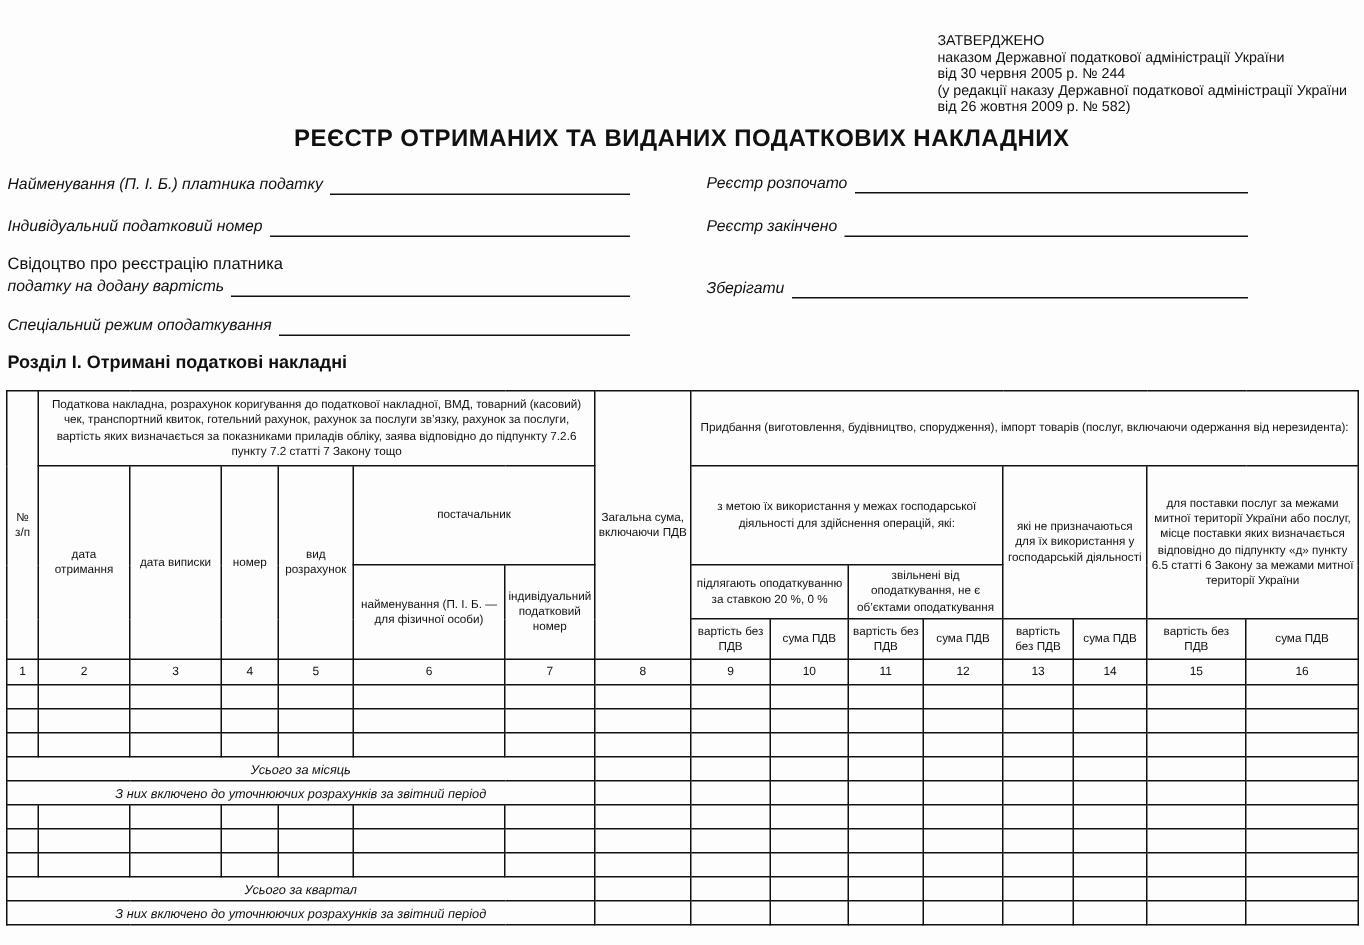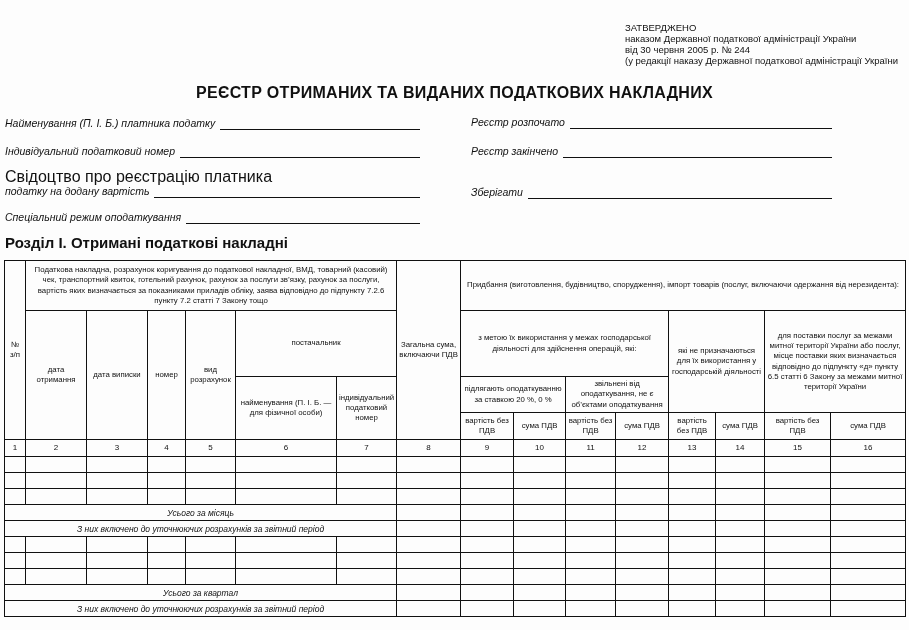--- a/index.html
+++ b/index.html
@@ -29,24 +29,24 @@
     font-size: 10.5px; line-height: 13px;
   }
   .field .lbl { white-space: nowrap; font-style: italic; }
   .field .uline {
     flex: 1 1 auto;
     border-bottom: 1px solid #111;
     height: 12px; margin-left: 5px;
   }
   .f-left  { left: 5px;  width: 415px; }
   .f-right { left: 471px; width: 361px; }
-  .plain-label { position: absolute; font-size: 16px; line-height: 13px; }
+  .plain-label { position: absolute; font-size: 11px; line-height: 13px; }
   .section-title {
     position: absolute; left: 5px; top: 234px;
-    font-size: 15px; font-weight: bold;
+    font-size: 12px; font-weight: bold;
   }
   .table-wrap { position: absolute; left: 4px; top: 260px; }
   table.register {
     border-collapse: collapse; table-layout: fixed;
     width: 901px;
   }
   table.register th, table.register td {
     border: 1px solid #111;
     font-weight: normal;
     text-align: center; vertical-align: middle;
@@ -69,20 +69,21 @@
   }
 </style>
 </head>
 <body>
 
 <div class="approval">
   <div>ЗАТВЕРДЖЕНО</div>
   <div>наказом Державної податкової адміністрації України</div>
   <div>від 30 червня 2005 р. № 244</div>
   <div>(у редакції наказу Державної податкової адміністрації України</div>
+  <div>від 26 жовтня 2009 р. № 582)</div>
 </div>
 
 <h1 class="page-title">РЕЄСТР ОТРИМАНИХ ТА ВИДАНИХ ПОДАТКОВИХ НАКЛАДНИХ</h1>
 
 <div class="field f-left" style="top:117px">
   <span class="lbl">Найменування (П. І. Б.) платника податку</span>
   <span class="uline"></span>
 </div>
 
 <div class="field f-left" style="top:145px">

